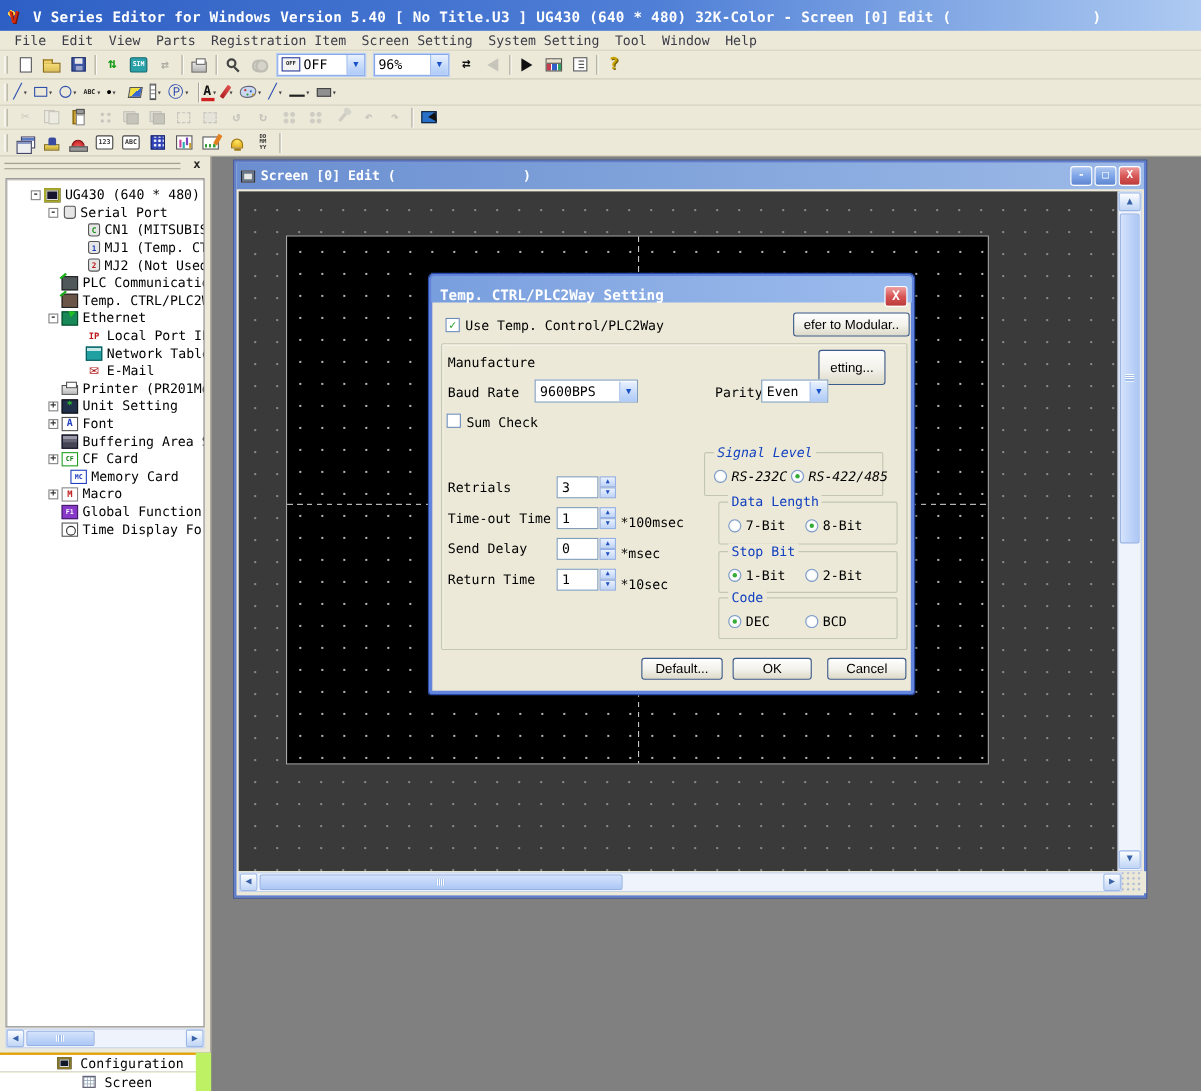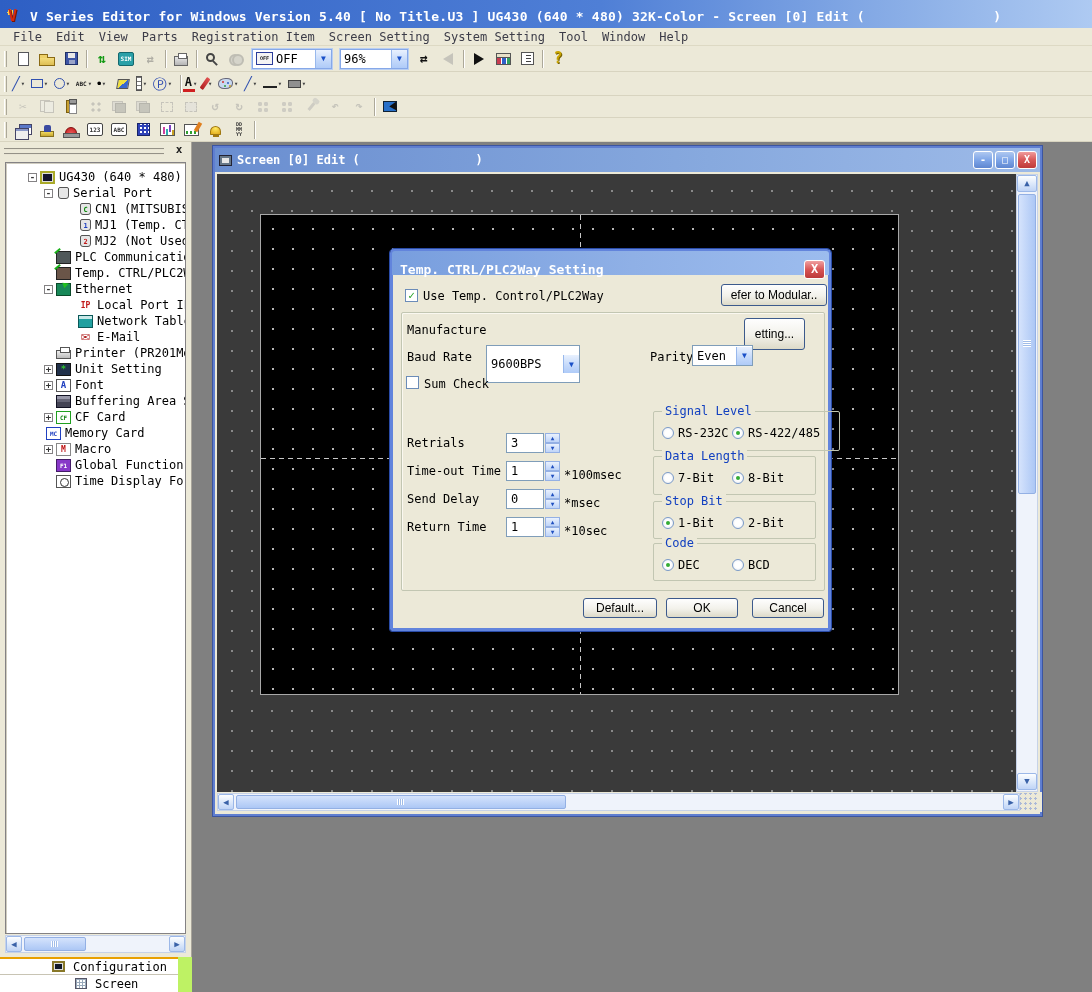--- a/index.html
+++ b/index.html
@@ -519,21 +519,21 @@
       <div class="tree-row" style="padding-left: 38px;">
         <span class="spacer"></span>
         <span class="tri tri-buffer"></span>
         <span class="tree-label">Buffering Area Sett</span>
       </div>
       <div class="tree-row" style="padding-left: 38px;">
         <span class="exp">+</span>
         <span class="tri tri-cf">CF</span>
         <span class="tree-label">CF Card</span>
       </div>
-      <div class="tree-row" style="padding-left: 28px;">
+      <div class="tree-row" style="padding-left: 46px;">
         <span class="spacer"></span>
         <span class="tri tri-mc">MC</span>
         <span class="tree-label">Memory Card</span>
       </div>
       <div class="tree-row" style="padding-left: 38px;">
         <span class="exp">+</span>
         <span class="tri tri-macro">M</span>
         <span class="tree-label">Macro</span>
       </div>
       <div class="tree-row" style="padding-left: 38px;">
@@ -603,21 +603,21 @@
     <span class="cb" style="position:absolute; left:12px; top:14px;">✓</span>
     <span class="dlg-label" style="left:30px; top:14px;">Use Temp. Control/PLC2Way</span>
     <button class="xp-btn" style="left:328px; top:9px; width:106px; height:22px;">efer to Modular..</button>
 
     <div class="frame"></div>
 
     <span class="dlg-label" style="left:14px; top:48px;">Manufacture</span>
     <button class="xp-btn" style="left:351px; top:43px; width:61px; height:32px;">etting...</button>
 
     <span class="dlg-label" style="left:14px; top:75px;">Baud Rate</span>
-    <div class="dcombo" style="left:93px; top:70px; width:94px; height:38px;">
+    <div class="dcombo" style="left:93px; top:70px; width:94px; height:21px;">
       <span class="combo-val">9600BPS</span>
       <span class="combo-arrow">▼</span>
     </div>
     <span class="dlg-label" style="left:257px; top:75px;">Parity</span>
     <div class="dcombo" style="left:299px; top:70px; width:61px; height:21px;">
       <span class="combo-val">Even</span>
       <span class="combo-arrow">▼</span>
     </div>
 
     <span class="cb" style="position:absolute; left:13px; top:101px;"></span>
@@ -654,21 +654,21 @@
           <span style="width: 99px; white-space: pre;">Return Time</span>
           <span class="spin-box">1</span>
           <span class="spin-btns">
             <span>▲</span>
             <span>▼</span>
           </span>
           <span class="suffix">*10sec</span>
         </div>
       </div>
     <div id="groups">
-        <div class="groupbox" style="left: 260px; width: 187px; top: 136px; height: 40px;">
+        <div class="groupbox" style="left: 247px; width: 163px; top: 136px; height: 40px; font-style: italic;">
           <span class="group-title">Signal Level</span>
           <span class="radio-opt" style="left: 8px; top: 14px; align-items: center;"><span class="radio"></span><span>RS-232C</span></span>
           <span class="radio-opt" style="left: 78px; top: 14px;"><span class="radio on"></span><span>RS-422/485</span></span>
         </div>
         <div class="groupbox" style="left: 260px; width: 163px; top: 181px; height: 39px;">
           <span class="group-title">Data Length</span>
           <span class="radio-opt" style="left: 8px; top: 14px;"><span class="radio"></span><span>7-Bit</span></span>
           <span class="radio-opt" style="left: 78px; top: 14px;"><span class="radio on"></span><span>8-Bit</span></span>
         </div>
         <div class="groupbox" style="left: 260px; width: 163px; top: 226px; height: 38px;">

